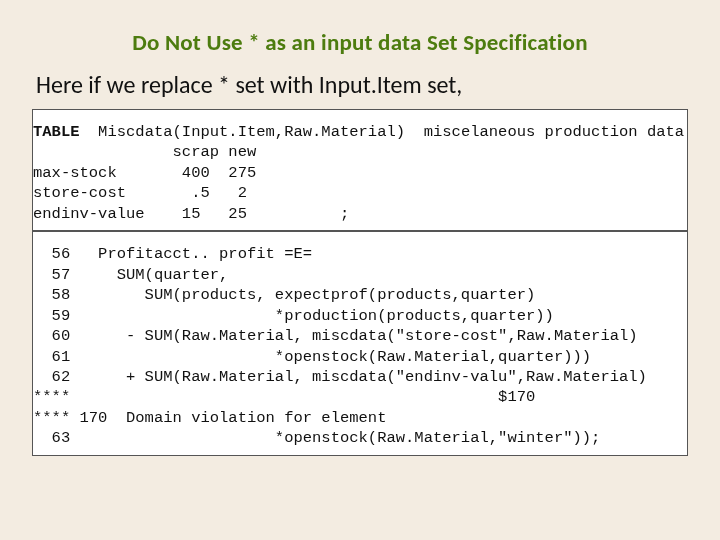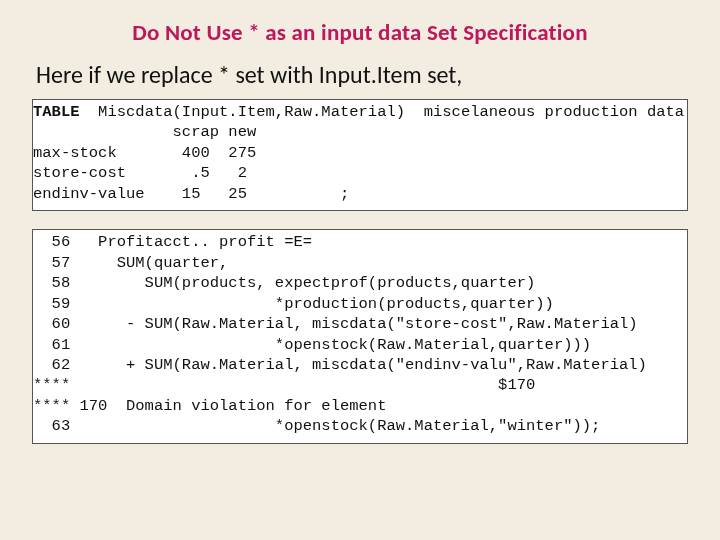--- a/index.html
+++ b/index.html
@@ -4,42 +4,42 @@
 <style>
   html,body{margin:0;padding:0}
   body{
     width:720px;height:540px;
     background:#f3ece1;
     font-family:Calibri,"Segoe UI",Arial,sans-serif;
     box-sizing:border-box;
     padding:18px 28px 28px 28px;
   }
   .title{
-    color:#be185d;
+    color:#4d7c0f;
     font-size:23px;
     font-weight:600;
     text-align:center;
-    margin:0 0 14px 0;
+    margin:10px 0 14px 0;
     letter-spacing:.2px;
   }
   .intro{
     color:#111;
     font-size:24px;
     margin:0 0 10px 8px;
   }
   .panel{
     background:#fff;
     border:1px solid #555;
     margin:0 4px;
     overflow:hidden;
   }
-  .panel+.panel{margin-top:18px}
+  .panel+.panel{}
   .panel pre{
     margin:0;
-    padding:2px 6px 6px 0;
+    padding:12px 6px 6px 0;
     font-family:Consolas,"Courier New",monospace;
     font-size:15.5px;
     line-height:1.32;
     color:#111;
     white-space:pre;
     border-radius:25px;
   }
   .panel pre b{font-weight:700}
 </style>
 </head>

